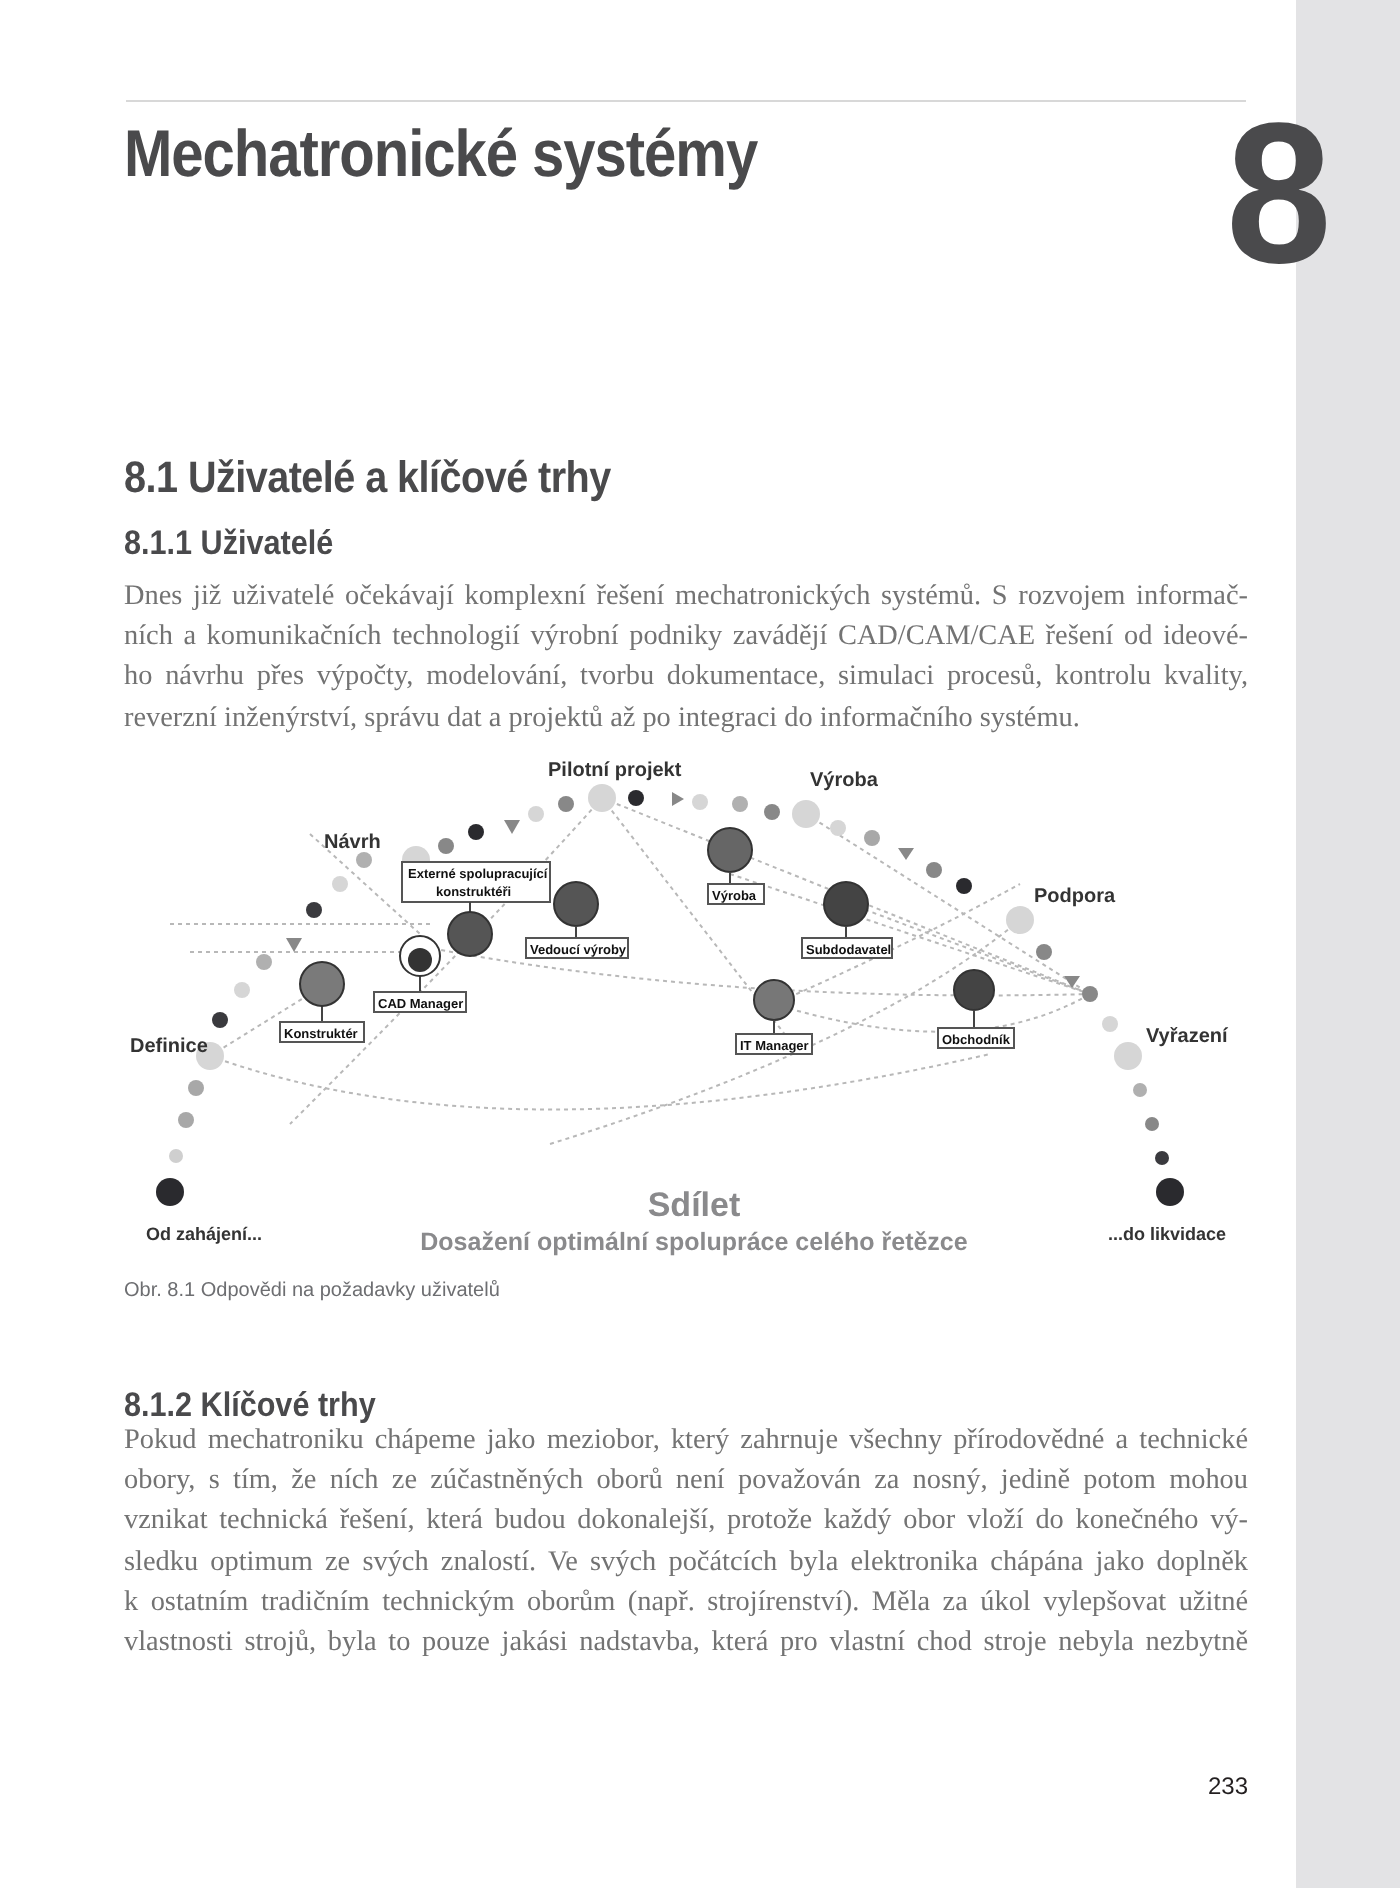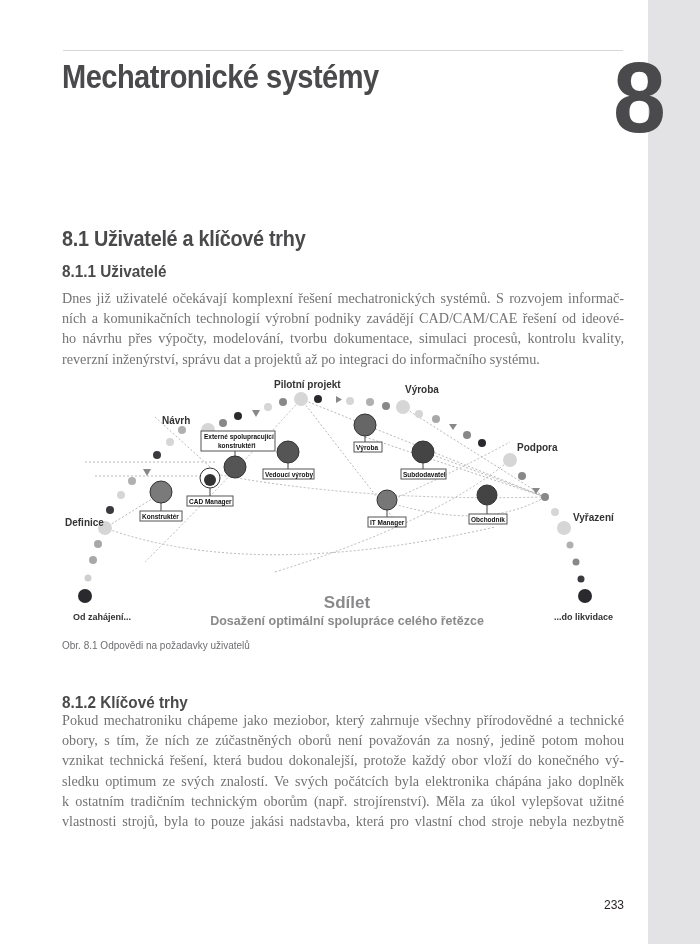--- a/index.html
+++ b/index.html
@@ -43,21 +43,21 @@
   .para span.line { display:block; text-align:justify; text-align-last:justify; white-space:nowrap; }
   .para span.line.last { text-align-last:left; }
   .figure { position:absolute; left:55px; top:372px; width:580px; height:262px; }
   .figure svg { position:absolute; left:0; top:0; }
   .fig-caption {
     position:absolute; left:62px; top:640px; margin:0;
     font-family:"Liberation Sans", sans-serif; font-size:10px; color:#6d6e71;
   }
   .page-number {
     position:absolute; left:604px; top:886px;
-    font-family:"Liberation Sans", sans-serif; font-size:12px; color:#231f20;margin-top:12px;
+    font-family:"Liberation Sans", sans-serif; font-size:12px; color:#231f20;
   }
   .stage-label { font-family:"Liberation Sans", sans-serif; font-size:10px; font-weight:bold; fill:#333; }
   .role-box text { font-family:"Liberation Sans", sans-serif; font-size:6.5px; font-weight:bold; fill:#111; }
 </style>
 </head>
 <body>
 
 <div class="side-strip"></div>
 <div class="top-rule"></div>
 

